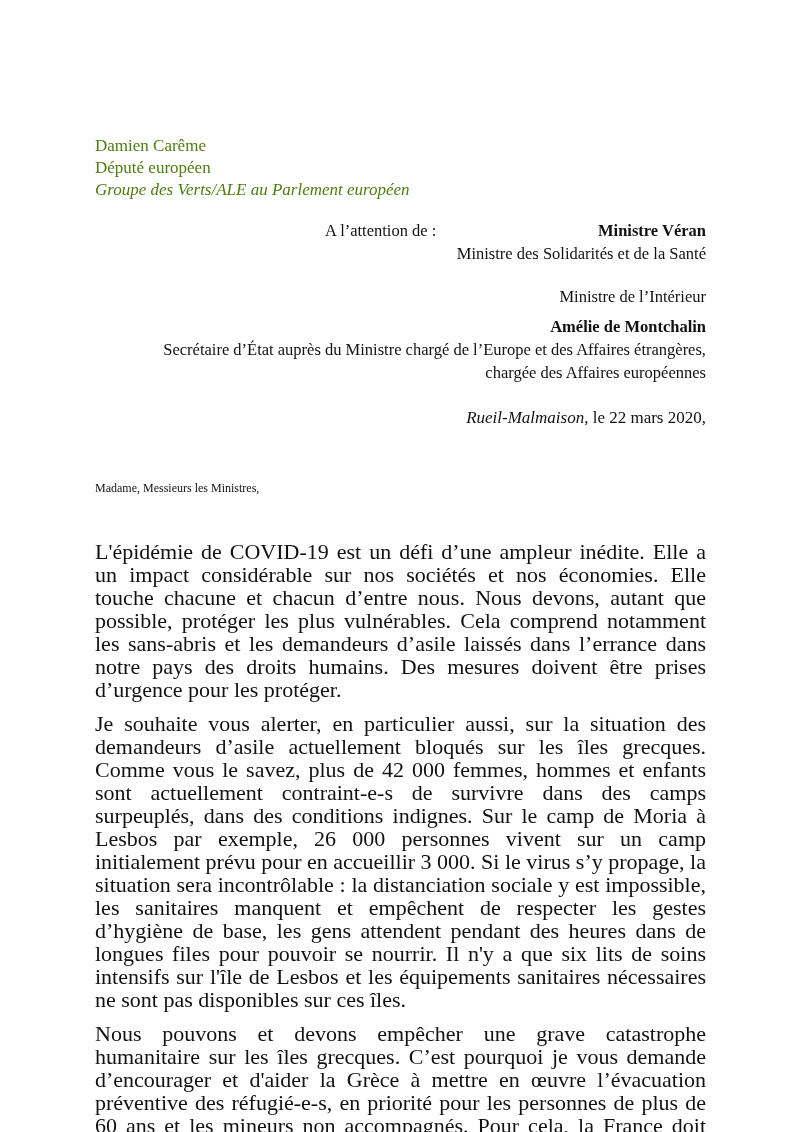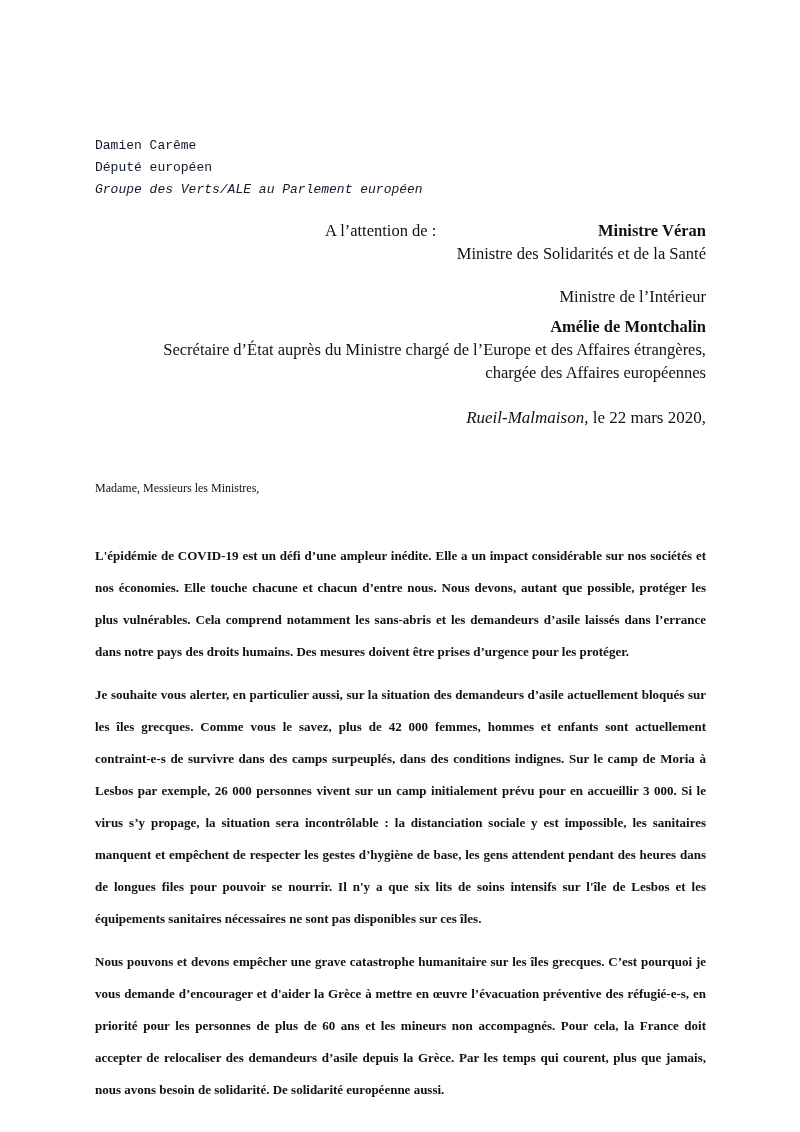--- a/index.html
+++ b/index.html
@@ -13,24 +13,24 @@
     height: 1132px;
     box-sizing: border-box;
     padding: 135px 94px 0 95px;
     background: #ffffff;
     color: #111111;
     font-family: "Liberation Serif", serif;
     overflow: hidden;
   }
   
   .sender {
-    font-family: Liberation Mono, monospace;
-    font-size: 13px;
+    font-family: Liberation Serif, serif;
+    font-size: 17px;
     line-height: 22px;
-    color: #0f172a;
+    color: #4d7c0f;
   }
   .sender .group-line { font-style: italic; }
 
   
   .recipients {
     margin-top: 18px;
     font-size: 16.5px;
     line-height: 23px;
     text-align: right;
   }
@@ -57,24 +57,23 @@
 
   
   .salutation {
     margin-top: 48px;
     margin-bottom: 40px;
     font-size: 12px;
     line-height: 23px;
   }
   .body-para {
     margin: 0 0 11px 0;
-    font-size: 13px;
-    line-height: 32px;
+    font-size: 22px;
+    line-height: 23px;
     text-align: justify;
-    font-weight: bold;
   }
 </style>
 </head>
 <body>
 
 <div class="page">
 
   <header class="sender">
     <div>Damien Carême</div>
     <div>Député européen</div>

